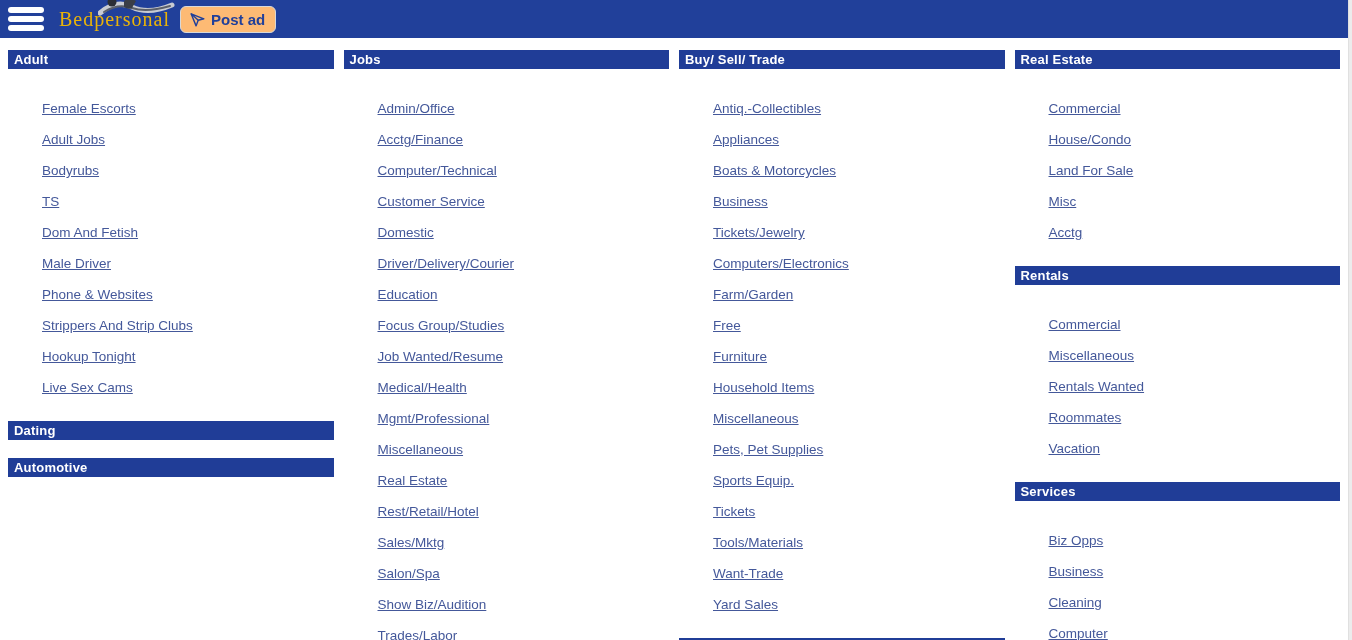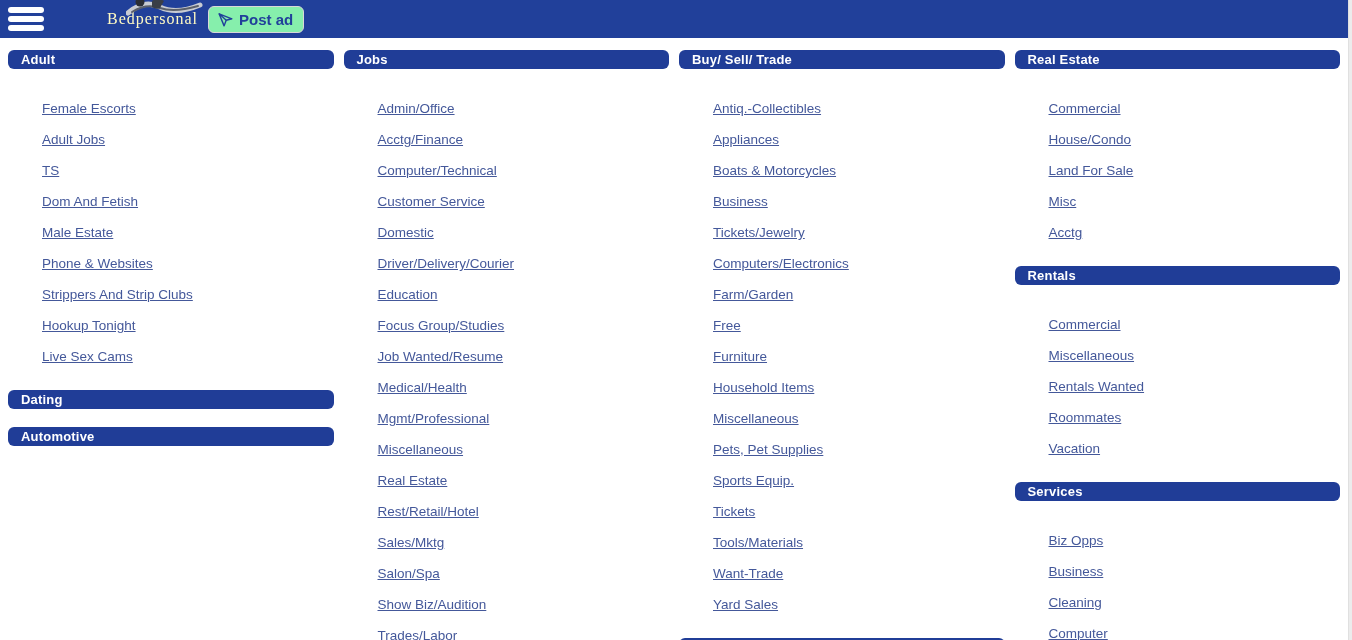--- a/index.html
+++ b/index.html
@@ -10,42 +10,42 @@
   .topbar {
     height: 38px; background: #21409a; display: flex; align-items: center;
     padding-left: 8px; position: relative;
   }
   .hamburger { width: 36px; height: 24px; display: flex; flex-direction: column;
     justify-content: space-between; cursor: pointer; }
   .hamburger span { display: block; height: 6px; width: 36px; background: #ffffff; border-radius: 3px; }
 
   .logo-wrap { margin-left: 15px; position: relative; cursor: pointer; }
   .logo-text {
-    color: #fef9c3; font-family: "Liberation Serif", "DejaVu Serif", serif;
-    font-size: 16px; letter-spacing: 1px; line-height: 38px; font-weight: 500; margin-left: 48px;
+    color: #eab308; font-family: "Liberation Serif", "DejaVu Serif", serif;
+    font-size: 20px; letter-spacing: 1px; line-height: 38px; font-weight: 500;
   }
   .logo-figure { position: absolute; right: -6px; top: -5px; width: 78px; height: 24px; }
 
   .postad-btn {
-    margin-left: 10px; background: #86efac; border: 1px solid #d8d8d8; border-radius: 6px;
+    margin-left: 10px; background: #fdba74; border: 1px solid #d8d8d8; border-radius: 6px;
     height: 27px; display: inline-flex; align-items: center; gap: 5px; padding: 0 10px 0 8px;
     color: #21409a; font-weight: bold; font-size: 15px; cursor: pointer;
   }
   .postad-btn svg { transform: scaleX(-1); }
 
   
   .grid {
     display: grid; grid-template-columns: repeat(4, 1fr); column-gap: 10px;
     padding: 12px 12px 0 8px;
   }
   .section { margin-bottom: 18px; }
   .pill {
-    height: 19px; background: #203d97; border-radius: 6px; color: #ffffff;
+    height: 19px; background: #203d97; border-radius: 0; color: #ffffff;
     font-size: 13px; font-weight: bold; display: flex; align-items: center;
-    padding-left: 13px; letter-spacing: 0.2px;
+    padding-left: 6px; letter-spacing: 0.2px;
   }
   .links { list-style: none; margin-top: 24px; }
   .links li { height: 31px; display: flex; align-items: center; padding-left: 34px; }
   .links a { color: #44589a; font-size: 13.5px; text-decoration: underline; cursor: pointer; }
 
   
   .scrollbar { position: fixed; top: 0; right: 0; width: 4px; height: 640px;
     background: #ececec; border-left: 1px solid #e0e0e0; }
 </style>
 </head>
@@ -84,27 +84,30 @@
       <span class="pill-label">Adult</span>
     </div>
     <ul class="links">
           <li>
             <a href="#">Female Escorts</a>
           </li>
           <li>
             <a href="#">Adult Jobs</a>
           </li>
           <li>
+            <a href="#">Bodyrubs</a>
+          </li>
+          <li>
             <a href="#">TS</a>
           </li>
           <li>
             <a href="#">Dom And Fetish</a>
           </li>
           <li>
-            <a href="#">Male Estate</a>
+            <a href="#">Male Driver</a>
           </li>
           <li>
             <a href="#">Phone &amp; Websites</a>
           </li>
           <li>
             <a href="#">Strippers And Strip Clubs</a>
           </li>
           <li>
             <a href="#">Hookup Tonight</a>
           </li>

